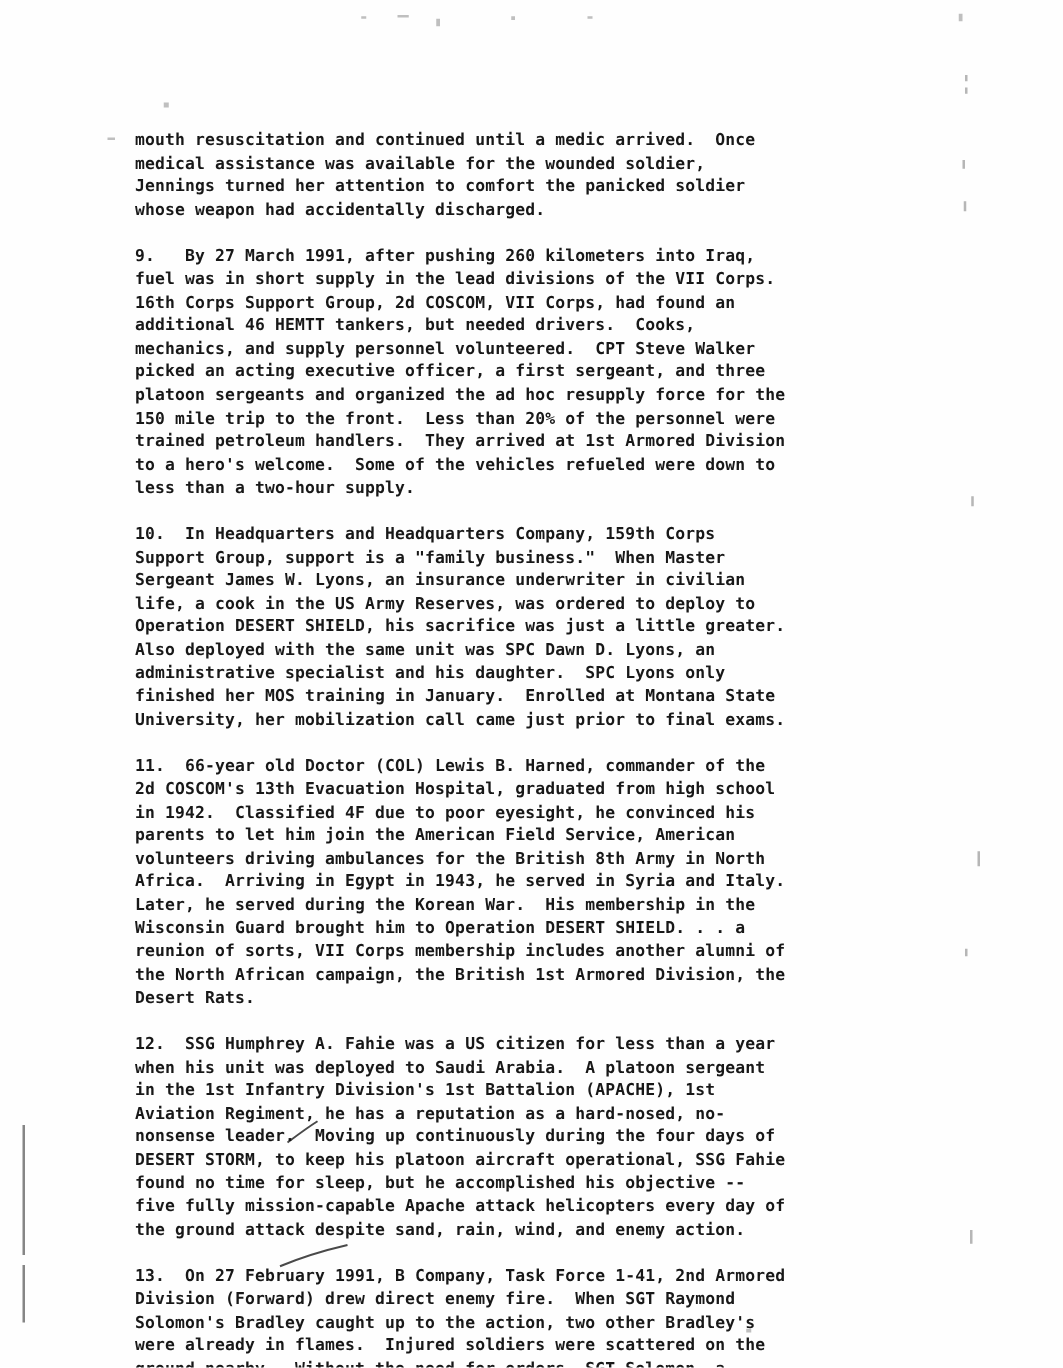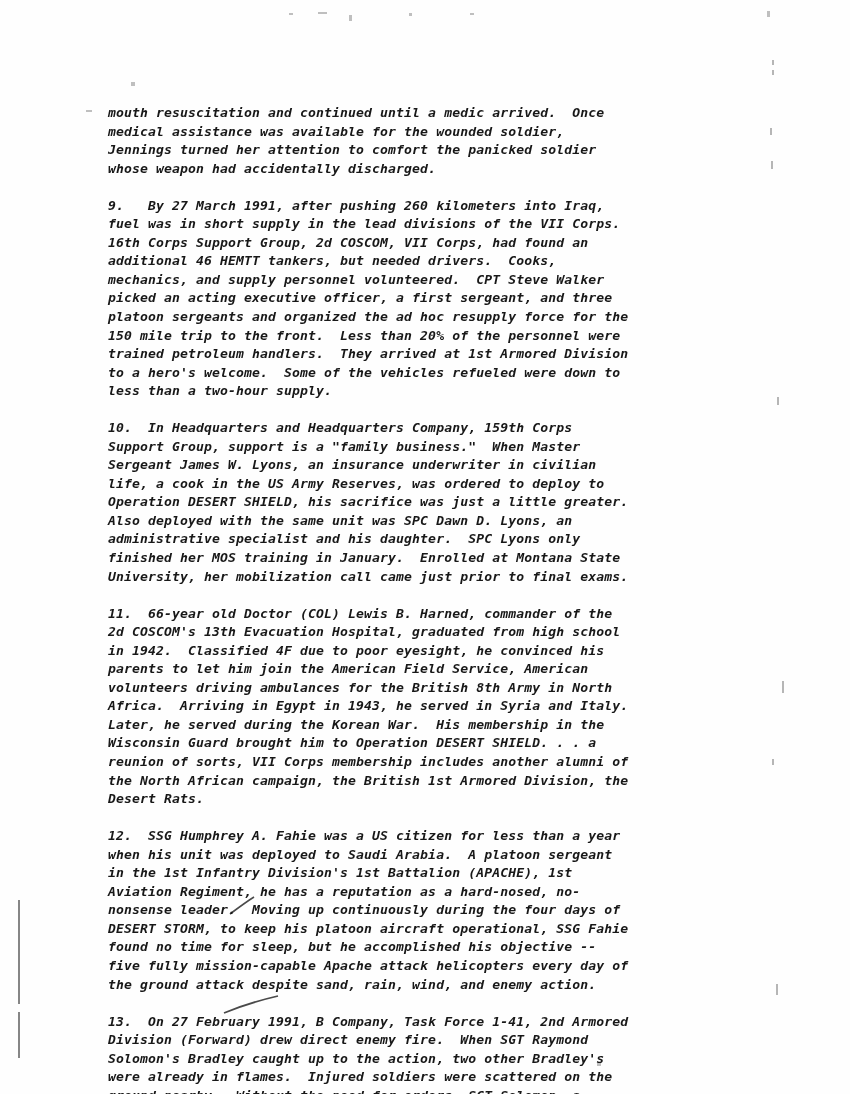--- a/index.html
+++ b/index.html
@@ -14,21 +14,20 @@
     font-family: "DejaVu Sans Mono", monospace;
     color: #1a1a1a;
     overflow: hidden;
   }
   .page {
     position: absolute;
     top: 0; left: 0;
     width: 850px;
     height: 1094px;
     background: #fefefe;
-    font-style: italic;
   }
   
   .speck {
     position: absolute;
     background: #8a8a8a;
     opacity: 0.55;
   }
   .edge-mark {
     position: absolute;
     background: #6e6e6e;

